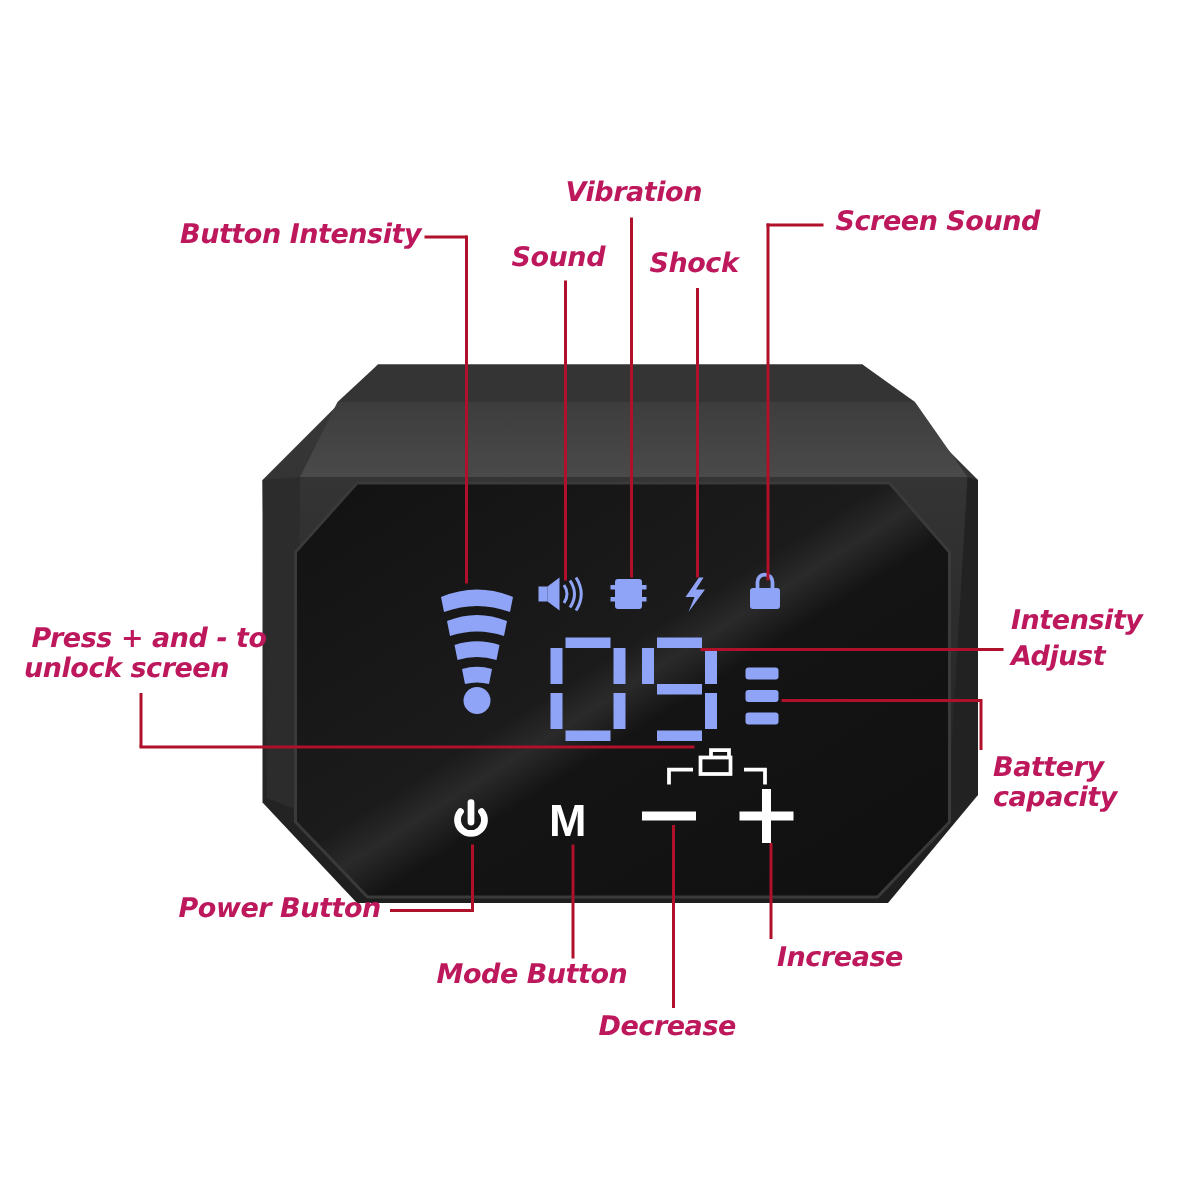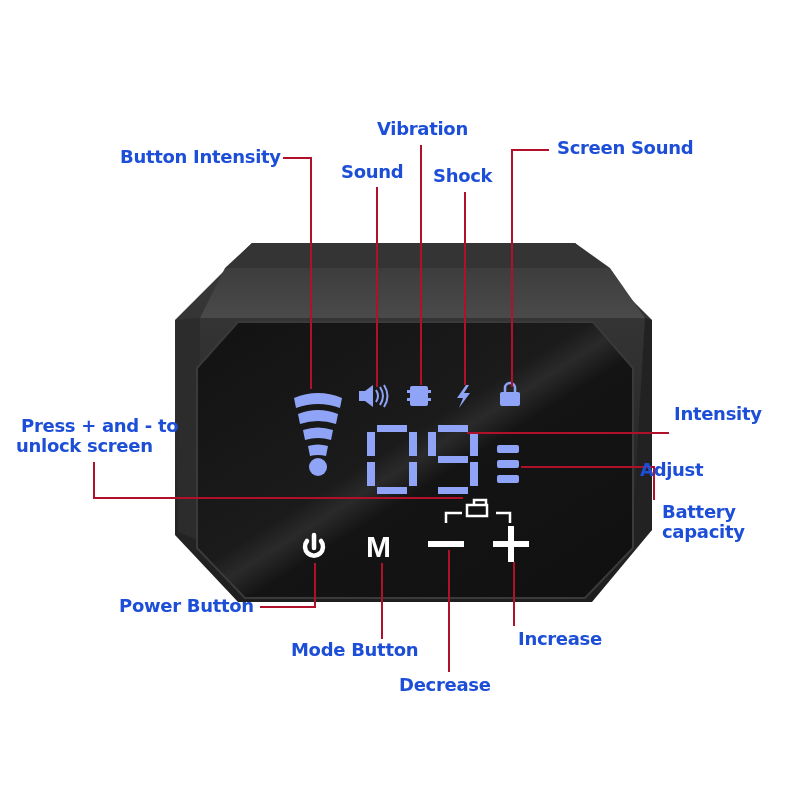--- a/index.html
+++ b/index.html
@@ -1,17 +1,17 @@
 <!DOCTYPE html>
 <html><head>
 <meta charset="utf-8">
 <style>
   html,body{margin:0;padding:0;background:#fff;}
   body{width:800px;height:800px;position:relative;overflow:hidden;font-family:"DejaVu Sans",sans-serif;}
-  .label{position:absolute;font-weight:bold;font-size:18px;color:#1d4ed8;line-height:20px;white-space:nowrap;letter-spacing:-0.3px;}
+  .label{position:absolute;font-weight:bold;font-size:18px;color:#be185d;line-height:20px;white-space:nowrap;letter-spacing:-0.3px;font-style:italic;}
   .line{position:absolute;background:#b0102a;}
   svg{position:absolute;left:0;top:0;}
   .lcd{fill:#8fa4f7;}
 </style>
 </head>
 <body>
 
 <svg width="800" height="800">
   <defs>
     <linearGradient id="bodyg" x1="0" y1="0" x2="0" y2="1">
@@ -139,21 +139,21 @@
 <div class="label" style="left:120px;top:147px;">Button Intensity</div>
 <div class="label" style="left:341px;top:162px;">Sound</div>
 <div class="label" style="left:377px;top:119px;">Vibration</div>
 <div class="label" style="left:433px;top:166px;">Shock</div>
 <div class="label" style="left:557px;top:138px;">Screen Sound</div>
 
 <div class="label" style="left:10px;top:416px;margin-left:11px;">Press + and - to</div>
 <div class="label" style="left:16px;top:436px;">unlock screen</div>
 
 <div class="label" style="left:674px;top:404px;">Intensity</div>
-<div class="label" style="left:640px;top:428px;margin-top:32px;">Adjust</div>
+<div class="label" style="left:674px;top:428px;">Adjust</div>
 
 <div class="label" style="left:662px;top:502px;">Battery</div>
 <div class="label" style="left:662px;top:522px;">capacity</div>
 
 <div class="label" style="left:119px;top:596px;">Power Button</div>
 <div class="label" style="left:291px;top:640px;">Mode Button</div>
 <div class="label" style="left:399px;top:675px;">Decrease</div>
 <div class="label" style="left:480px;top:629px;margin-left:38px;">Increase</div>
 
 </body></html>

